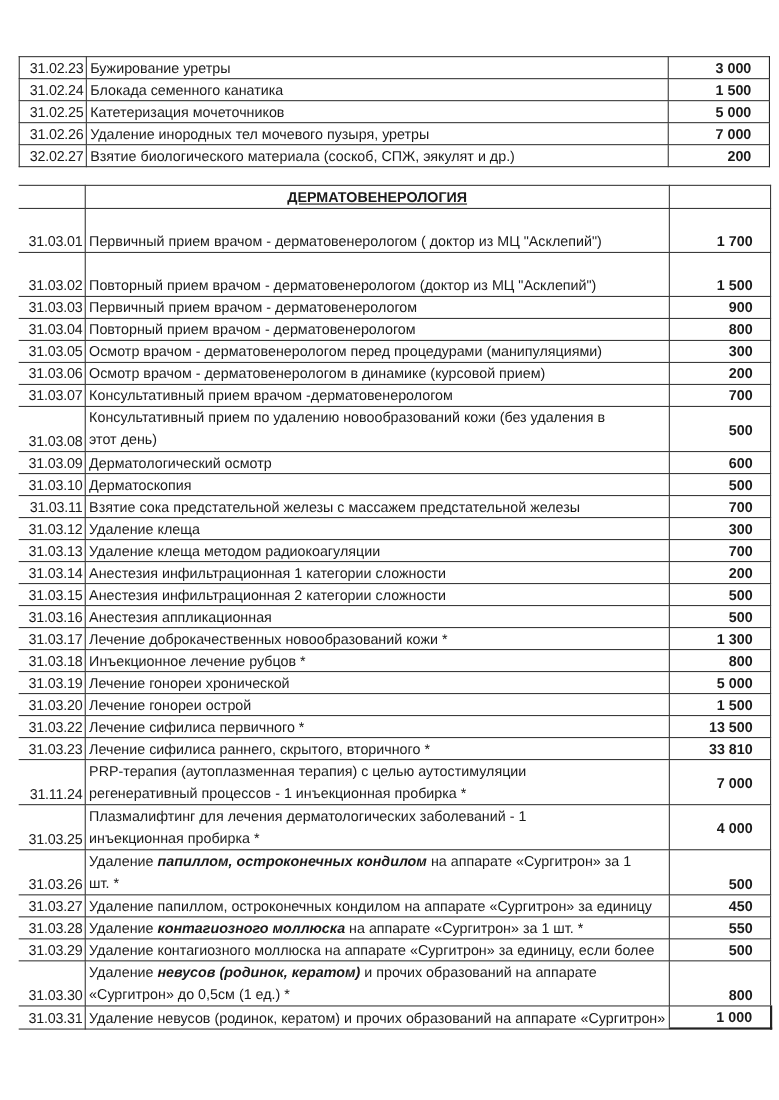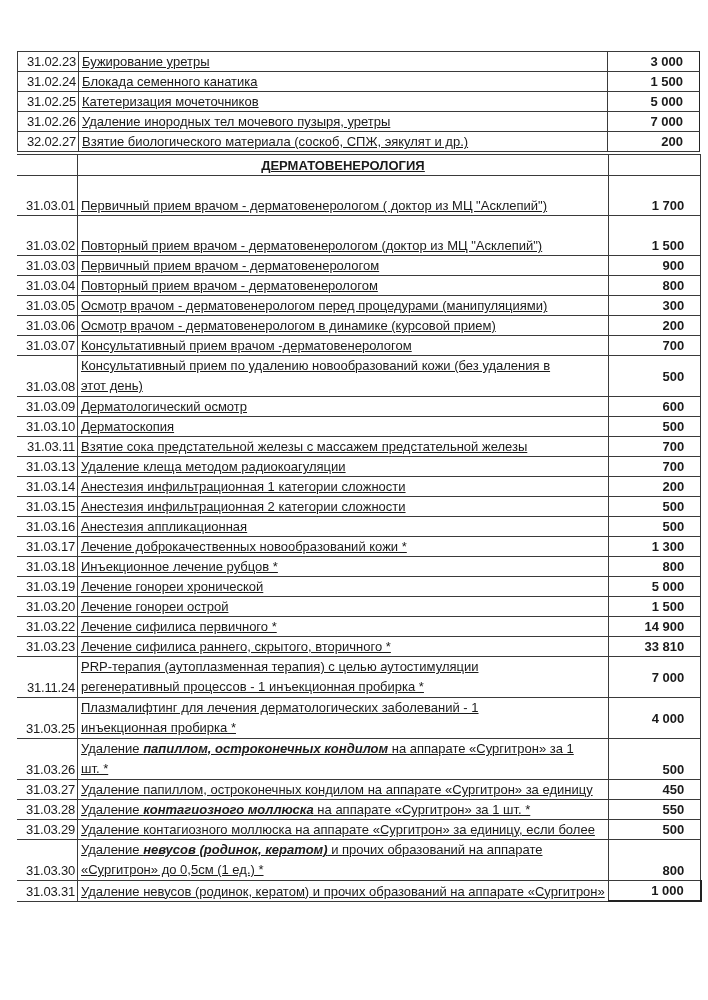--- a/index.html
+++ b/index.html
@@ -2,27 +2,27 @@
 <html><head>
 <meta charset="utf-8">
 <style>
   html, body { margin: 0; padding: 0; background: #ffffff; }
   body { width: 708px; height: 1000px; position: relative; overflow: hidden;
          font-family: "Liberation Sans Narrow", "Liberation Sans", sans-serif; color: #1a1a1a; }
   table { position: absolute; border-collapse: collapse; table-layout: fixed; font-size: 13px; }
   td { border: 1px solid #3a3a3a; padding: 0 3px; height: 19px; line-height: 19px;
        white-space: nowrap; overflow: hidden; vertical-align: bottom; }
   td.code { width: 55px; text-align: right; padding-right: 2px; font-size: 13px; letter-spacing: -0.2px; }
-  td.desc { width: 522px; text-align: left; padding-left: 3px; text-decoration: underline; }
+  td.desc { width: 522px; text-align: left; padding-left: 3px; }
   td.price { width: 72px; text-align: right; padding-right: 16px; font-weight: bold; }
   td.price.mid { vertical-align: middle; }
   tr.tall td { height: 39px; }
   tr.tall td.desc.wrap { white-space: normal; line-height: 20px; vertical-align: top; }
   #t1 { left: 17px; top: 51px; }
-  #t2 { left: 17px; top: 154px; }
+  #t2 { left: 17px; top: 168px; }
   #t2 td.code { border-left: none; }
   #t2 tr.header td { height: 20px; }
   .heading { font-weight: bold; text-decoration: underline; text-align: center; display:block; }
   .bi { font-weight: bold; font-style: italic; }
   #t2 tr:last-child td.price { border-right: 2px solid #222; border-bottom: 2px solid #222; }
   #t1 td.price { border-right: 1.5px solid #222; }
 </style>
 </head>
 <body>
 
@@ -114,20 +114,25 @@
         <td class="code">31.03.10</td>
         <td class="desc">Дерматоскопия</td>
         <td class="price">500</td>
       </tr>
     <tr>
         <td class="code">31.03.11</td>
         <td class="desc">Взятие сока  предстательной  железы с массажем предстательной  железы</td>
         <td class="price">700</td>
       </tr>
     <tr>
+        <td class="code">31.03.12</td>
+        <td class="desc">Удаление клеща</td>
+        <td class="price">300</td>
+      </tr>
+    <tr>
         <td class="code">31.03.13</td>
         <td class="desc">Удаление клеща методом радиокоагуляции</td>
         <td class="price">700</td>
       </tr>
     <tr>
         <td class="code">31.03.14</td>
         <td class="desc">Анестезия инфильтрационная 1 категории сложности</td>
         <td class="price">200</td>
       </tr>
     <tr>
@@ -156,21 +161,21 @@
         <td class="price">5 000</td>
       </tr>
     <tr>
         <td class="code">31.03.20</td>
         <td class="desc">Лечение гонореи острой</td>
         <td class="price">1 500</td>
       </tr>
     <tr>
         <td class="code">31.03.22</td>
         <td class="desc">Лечение  сифилиса первичного *</td>
-        <td class="price">14 900</td>
+        <td class="price">13 500</td>
       </tr>
     <tr>
         <td class="code">31.03.23</td>
         <td class="desc">Лечение  сифилиса раннего, скрытого, вторичного *</td>
         <td class="price">33 810</td>
       </tr>
     <tr class="tall">
         <td class="code">31.11.24</td>
         <td class="desc wrap"><span>PRP-терапия (аутоплазменная терапия) с целью аутостимуляции</span><br><span>регенеративный процессов  - 1  инъекционная  пробирка *</span></td>
         <td class="price mid">7 000</td>

